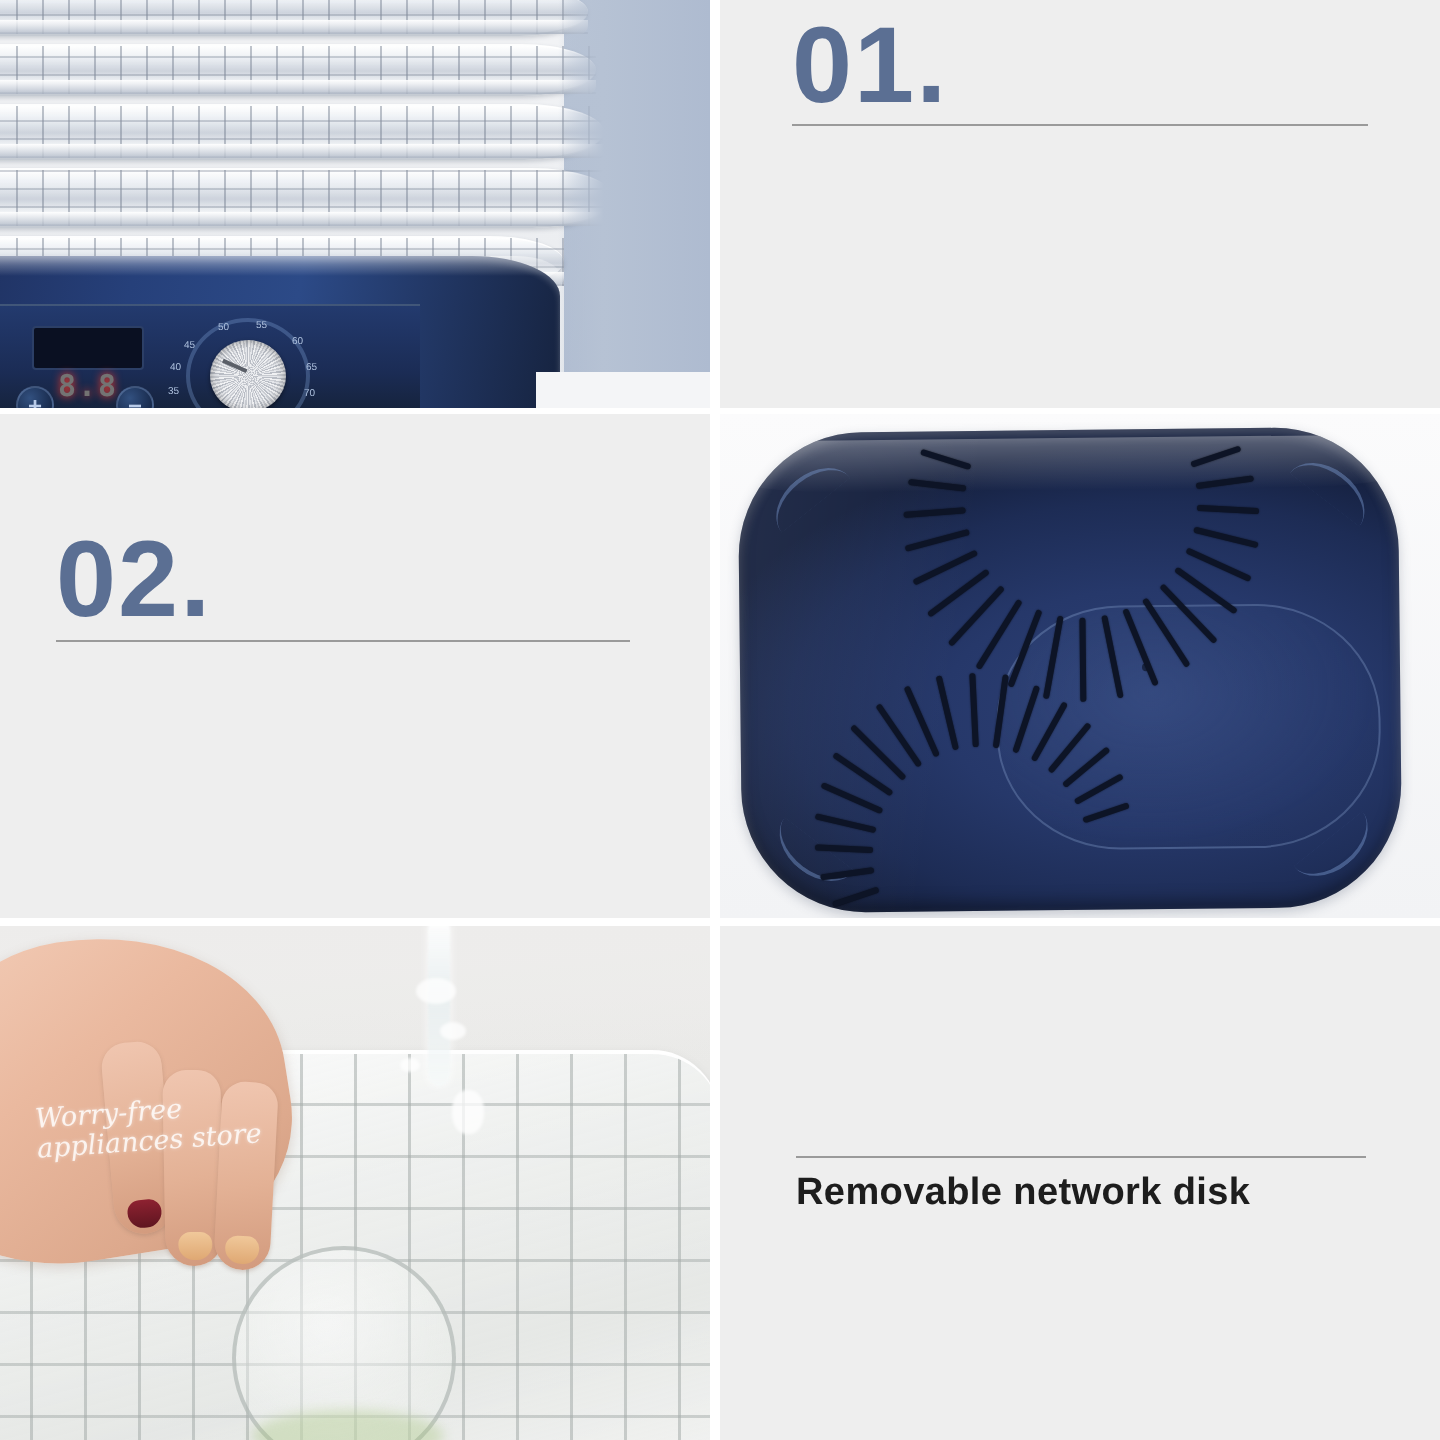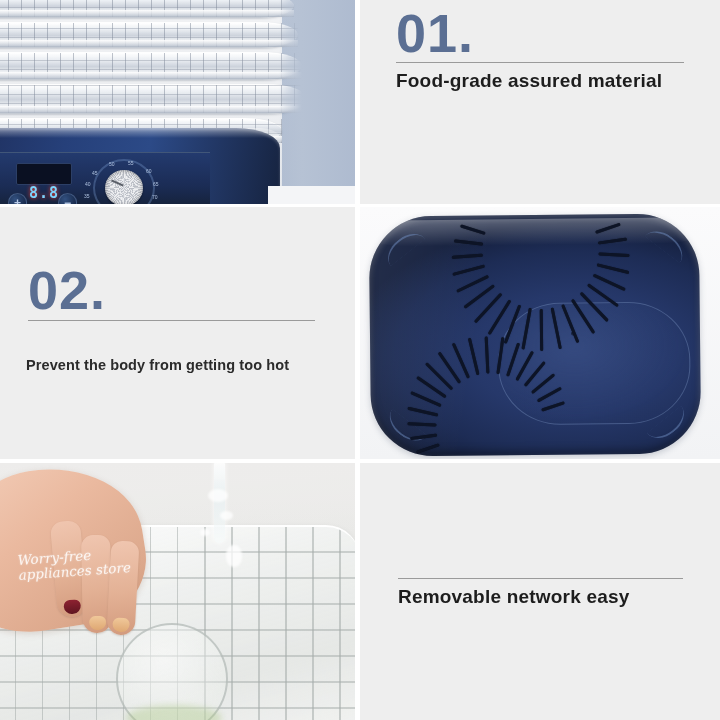--- a/index.html
+++ b/index.html
@@ -126,21 +126,21 @@
   .led {
     position:absolute; left:36px; top:10px; width:56px; height:22px;
     background:#0a1022;
     border:1px solid #2c3f66;
     border-radius:2px;
     display:flex; align-items:center; justify-content:center;
   }
   .led span {
     font-family:"DejaVu Sans Mono", monospace;
     font-size:15px; font-weight:700; letter-spacing:1px;
-    color:#7dd3fc;
+    color:#737373;
     text-shadow:0 0 4px rgba(255,60,40,0.95);
     margin-top:37px;
   }
   .btn-pm {
     position:absolute; top:40px; width:19px; height:19px; border-radius:50%;
     background:radial-gradient(circle at 35% 30%, #32507f, #182a4c 70%);
     border:1px solid rgba(140,170,215,0.35);
     color:#b9cbe8; font-size:12px; font-weight:700;
     display:flex; align-items:center; justify-content:center; line-height:1;
   }
@@ -376,29 +376,27 @@
     </div>
 
     <div class="pa-rightfade"></div>
     <div class="pa-botstrip"></div>
   </div>
 
   <div class="cell textpanel" id="panel01">
     <div class="tp-inner">
       <div class="num">01.</div>
       <div class="rule"></div>
-      <div class="title">Food-grade assured material</div>
     </div>
   </div>
 
   <div class="cell textpanel" id="panel02">
     <div class="tp-inner">
       <div class="num">02.</div>
       <div class="rule"></div>
-      <div class="subtitle">Prevent the body from getting too hot</div>
     </div>
   </div>
 
   <div class="cell" id="photoB">
     <div class="base">
       <div class="base-hl"></div>
       <div class="base-sheen"></div>
 
       <div class="base-oval">
         <div class="base-oval-dot"></div>
@@ -484,17 +482,17 @@
 
     <div class="watermark">
       <div>Worry-free</div>
       <div>appliances store</div>
     </div>
   </div>
 
   <div class="cell textpanel" id="panel03">
     <div class="tp-inner">
       <div class="rule"></div>
-      <div class="title">Removable network easy</div>
+      <div class="title">Removable network disk</div>
     </div>
   </div>
 
 </div>
 
 </body></html>

